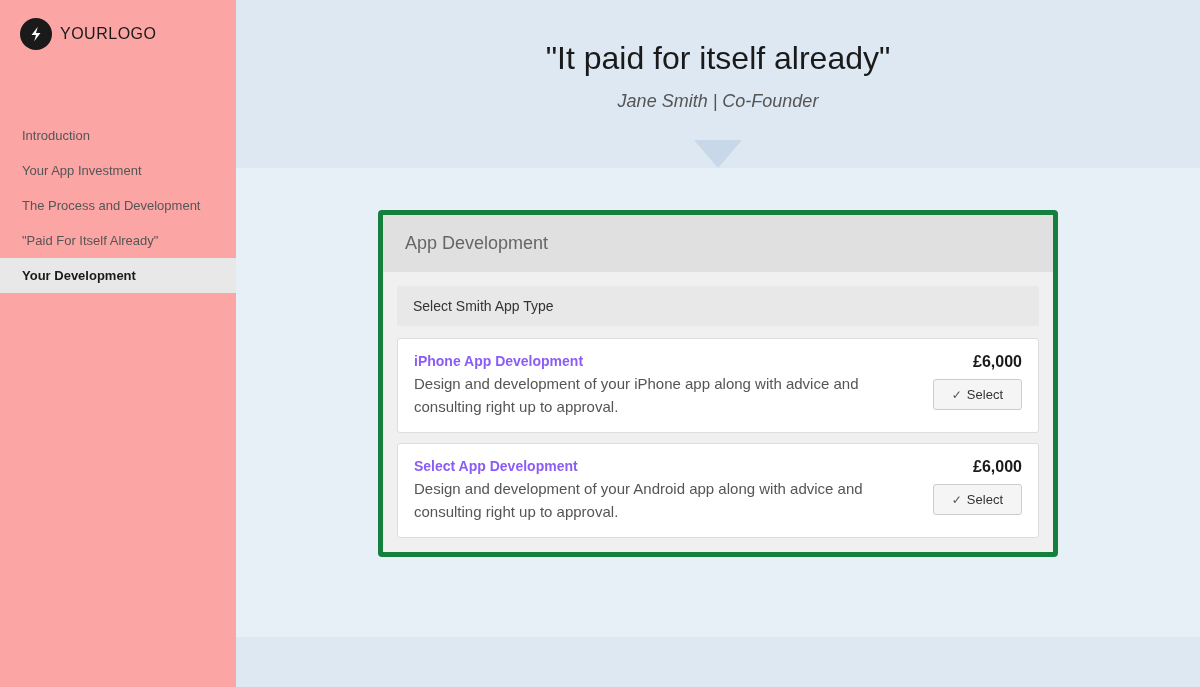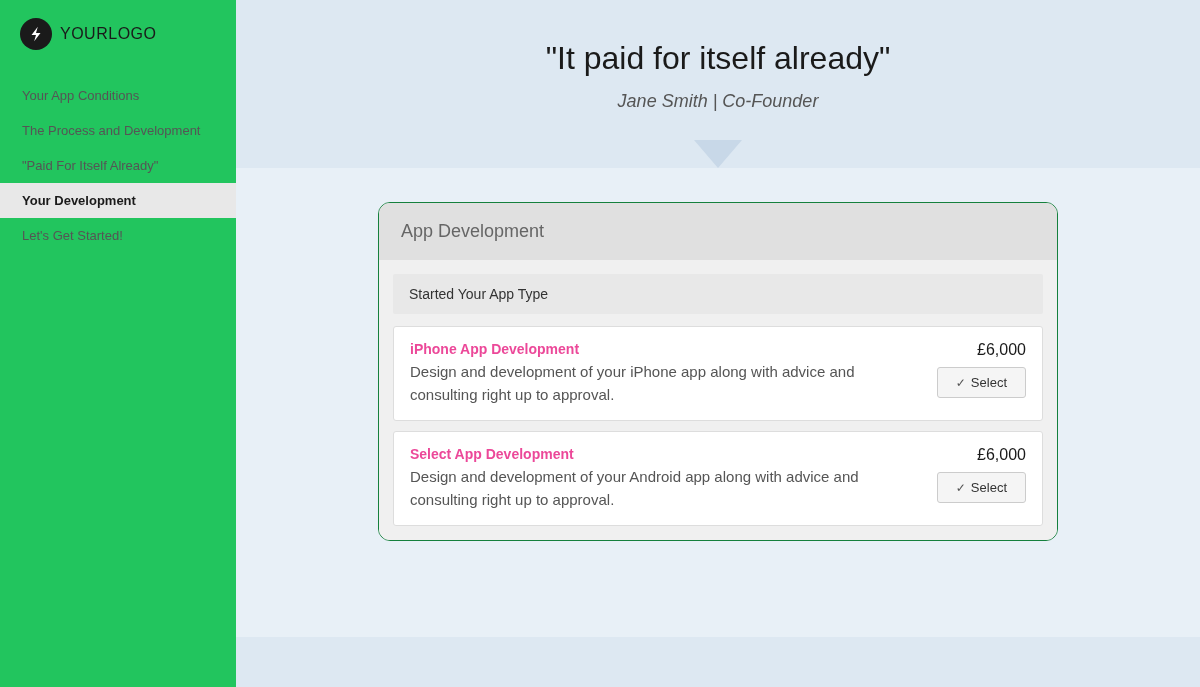--- a/index.html
+++ b/index.html
@@ -9,25 +9,26 @@
       width: 1200px;
       height: 687px;
       overflow: hidden;
       background: #f0f4f8;
     }
 
     
     #sidebar {
       width: 236px;
       min-width: 236px;
-      background: #22c55e;
+      background: #fca5a5;
       display: flex;
       flex-direction: column;
       padding: 0;
       height: 100%;
+      gap: 40px;
     }
 
     #logo-area {
       display: flex;
       align-items: center;
       padding: 18px 20px 18px 20px;
       gap: 8px;
     }
 
     #logo-icon {
@@ -121,25 +122,25 @@
       height: 28px;
     }
 
     #content-section {
       padding: 30px 60px 40px 60px;
       flex: 1;
     }
 
     #app-development-card {
       background: #f0f0f0;
-      border: 1px solid #15803d;
-      border-radius: 12px;
+      border: 5px solid #15803d;
+      border-radius: 4px;
       overflow: hidden;
       max-width: 680px;
-      margin: 4px auto;
+      margin: 12px auto;
     }
 
     #app-dev-header {
       background: #e0e0e0;
       padding: 18px 22px;
       font-size: 18px;
       color: #666;
       font-weight: 400;
     }
 
@@ -173,41 +174,41 @@
     }
 
     .app-option-info {
       flex: 1;
       padding-right: 16px;
     }
 
     .app-option-title {
       font-size: 14px;
       font-weight: 700;
-      color: #ec4899;
+      color: #8b5cf6;
       margin-bottom: 4px;
     }
 
     .app-option-desc {
       font-size: 15px;
       color: #555;
       line-height: 1.5;
     }
 
     .app-option-right {
       display: flex;
       flex-direction: column;
       align-items: flex-end;
       gap: 8px;
       flex-shrink: 0;
     }
 
     .app-option-price {
       font-size: 16px;
-      font-weight: 400;
+      font-weight: 700;
       color: #1a1a1a;
     }
 
     .select-btn {
       display: flex;
       align-items: center;
       gap: 5px;
       padding: 7px 18px;
       background: #f5f5f5;
       border: 1px solid #ccc;
@@ -237,46 +238,46 @@
       <svg viewBox="0 0 20 20">
         <polygon points="12,2 5,11 10,11 8,18 15,9 10,9"></polygon>
       </svg>
     </div>
     <div id="logo-text">
       <span>YOUR</span><span>LOGO</span>
     </div>
   </div>
 
   <nav id="nav-menu">
-    <button class="nav-item">Your App Conditions</button>
+    <button class="nav-item">Introduction</button>
+    <button class="nav-item">Your App Investment</button>
     <button class="nav-item">The Process and Development</button>
     <button class="nav-item">"Paid For Itself Already"</button>
     <button class="nav-item active">Your Development</button>
-    <button class="nav-item">Let's Get Started!</button>
   </nav>
 </aside>
 
 <main id="main">
 
   <div id="hero-section">
     <h1 id="hero-quote">"It paid for itself already"</h1>
     <p id="hero-author">Jane Smith  |  Co-Founder</p>
     <div id="hero-chevron">
       <svg viewBox="0 0 48 28" fill="none">
         <polygon points="0,0 48,0 24,28" fill="#c8d8e8"></polygon>
       </svg>
     </div>
   </div>
 
   <div id="content-section">
     <div id="app-development-card">
       <div id="app-dev-header">App Development</div>
       <div id="app-dev-body">
 
-        <div id="select-app-type-bar">Started Your App Type</div>
+        <div id="select-app-type-bar">Select Smith App Type</div>
 
         <div class="app-option-card">
           <div class="app-option-info">
             <div class="app-option-title">iPhone App Development</div>
             <div class="app-option-desc">Design and development of your iPhone app along with advice and consulting right up to approval.</div>
           </div>
           <div class="app-option-right">
             <div class="app-option-price">£6,000</div>
             <button class="select-btn">
               <span class="check-icon">✓</span>

